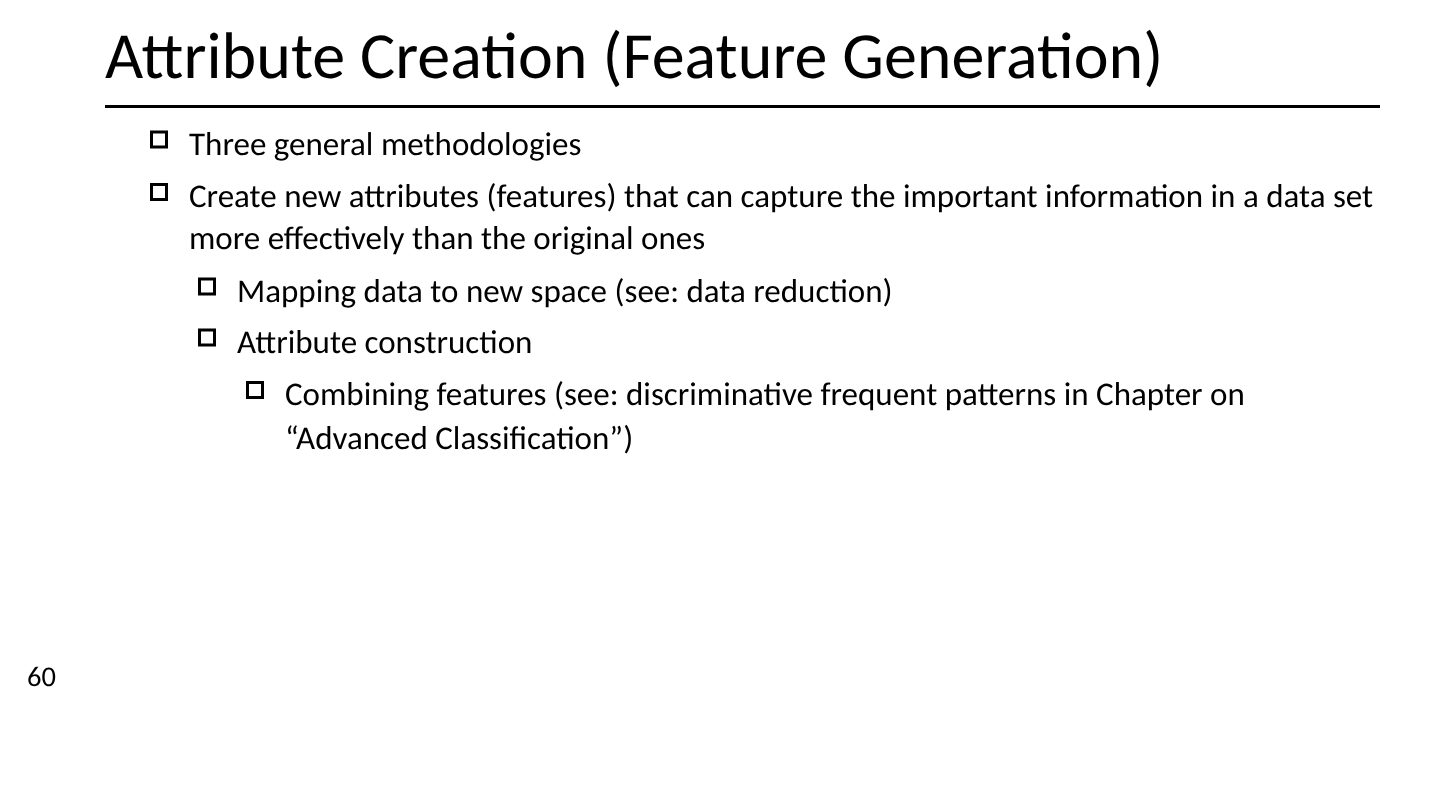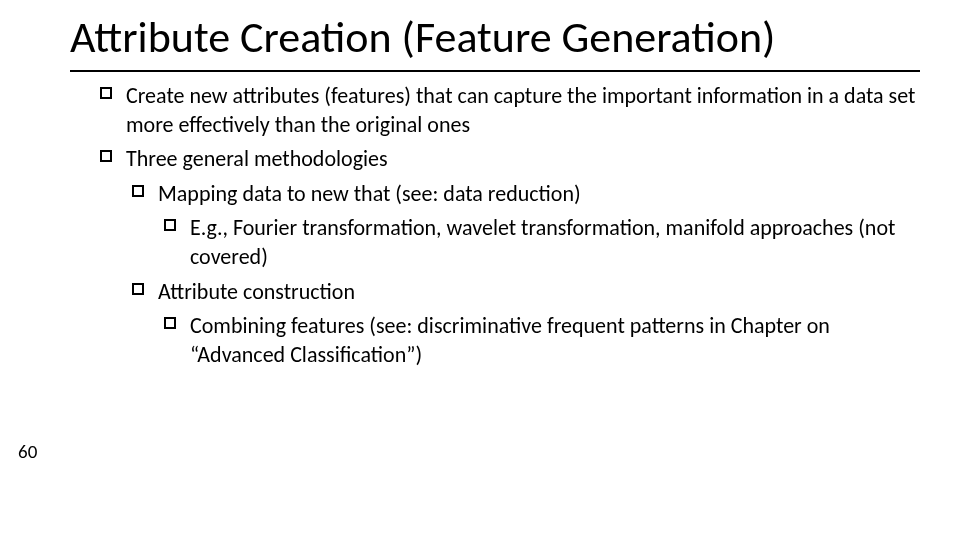--- a/index.html
+++ b/index.html
@@ -16,23 +16,22 @@
 .pagenum{position:absolute;left:18px;bottom:12px;font-size:19px;color:#000}
 </style>
 </head>
 <body>
 <div class="slide">
 
 <div class="title">Attribute Creation (Feature Generation)</div>
 <hr class="rule">
 
 <div class="body">
+  <div class="b lvl1">Three general methodologies</div>
   <div class="b lvl1">Create new attributes (features) that can capture the important information in a data set more effectively than the original ones</div>
-  <div class="b lvl1">Three general methodologies</div>
-  <div class="b lvl2">Mapping data to new that (see: data reduction)</div>
-  <div class="b lvl4">E.g., Fourier transformation, wavelet transformation, manifold approaches (not covered)</div>
+  <div class="b lvl2">Mapping data to new space (see: data reduction)</div>
   <div class="b lvl2">Attribute construction</div>
   <div class="b lvl4">Combining features (see: discriminative frequent patterns in Chapter on “Advanced Classification”)</div>
 </div>
 
 <div class="pagenum">60</div>
 
 </div>
 
 </body></html>

